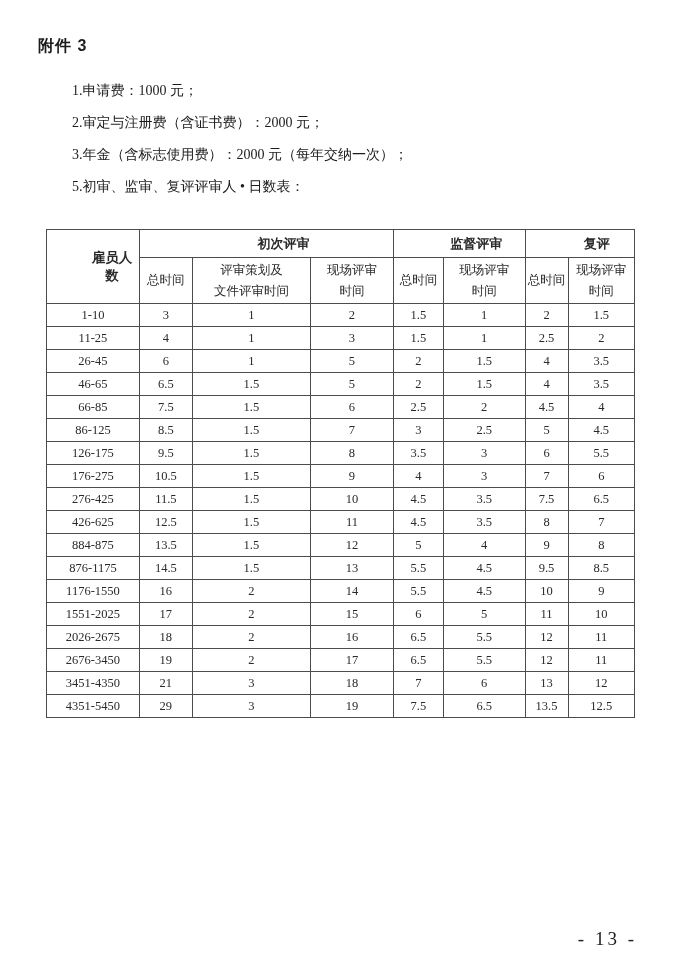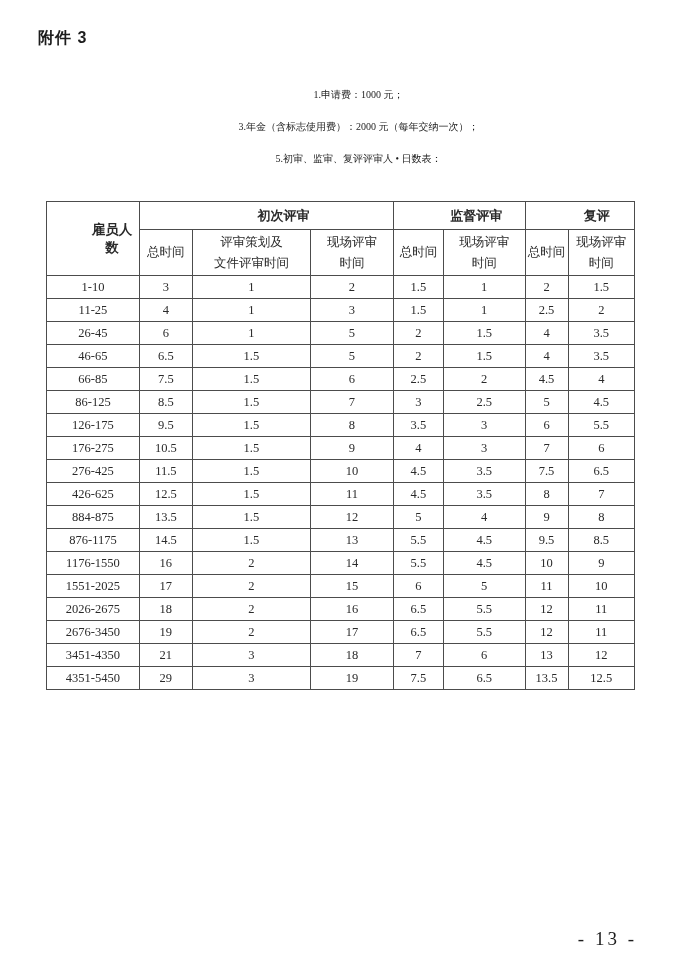--- a/index.html
+++ b/index.html
@@ -8,21 +8,21 @@
     position: relative;
     width: 681px;
     height: 962px;
     margin: 0 auto;
     background: #ffffff;
     color: #1c1c1c;
     font-family: "Liberation Serif", serif;
     overflow: hidden;
   }
   .attachment-label {
-    padding-top: 28px;
+    padding-top: 36px;
     margin-left: 38px;
     font-family: "Liberation Sans", sans-serif;
     font-size: 16px;
     font-weight: 600;
     letter-spacing: 1px;
   }
   .doc-title {
     margin-top: 60px;
     text-align: center;
   }
@@ -35,23 +35,22 @@
   }
   .doc-title .line2 {
     display: block;
     margin-top: 13px;
     font-family: "Liberation Sans", sans-serif;
     font-size: 26px;
     font-weight: bold;
     letter-spacing: 1px;
   }
   .fee-list {
-    margin: 30px 36px 0 72px;
-    font-size: 10px;
-    text-align: center;
+    margin: 18px 36px 0 72px;
+    font-size: 14px;
   }
   .fee-item {
     line-height: 32px;
     white-space: nowrap;
   }
   .fee-table {
     width: 589px;
     margin: 26px auto 0 auto;
     border-collapse: collapse;
     table-layout: fixed;
@@ -96,20 +95,21 @@
 </head>
 <body>
 
 <div class="page">
 
   <div class="attachment-label">附件 3</div>
 
 
   <div class="fee-list">
       <div class="fee-item">1.申请费：1000 元；</div>
+      <div class="fee-item">2.审定与注册费（含证书费）：2000 元；</div>
       <div class="fee-item">3.年金（含标志使用费）：2000 元（每年交纳一次）；</div>
       <div class="fee-item">5.初审、监审、复评评审人 • 日数表：</div>
     </div>
 
   <table class="fee-table">
     <colgroup>
       <col style="width:15.8%">
       <col style="width:9.0%">
       <col style="width:20.1%">
       <col style="width:14.1%">

